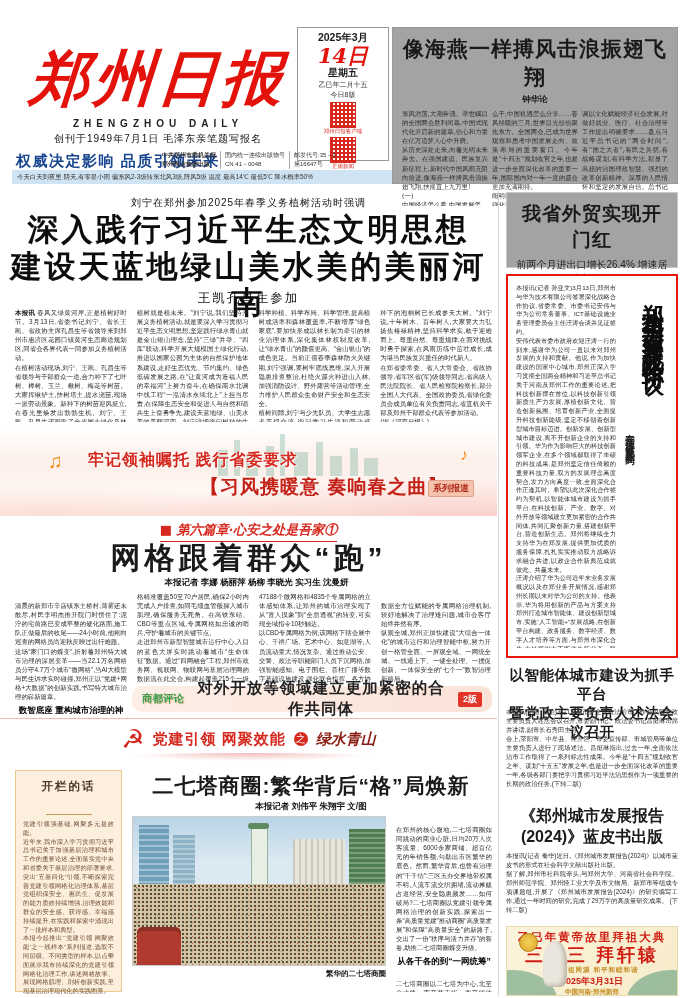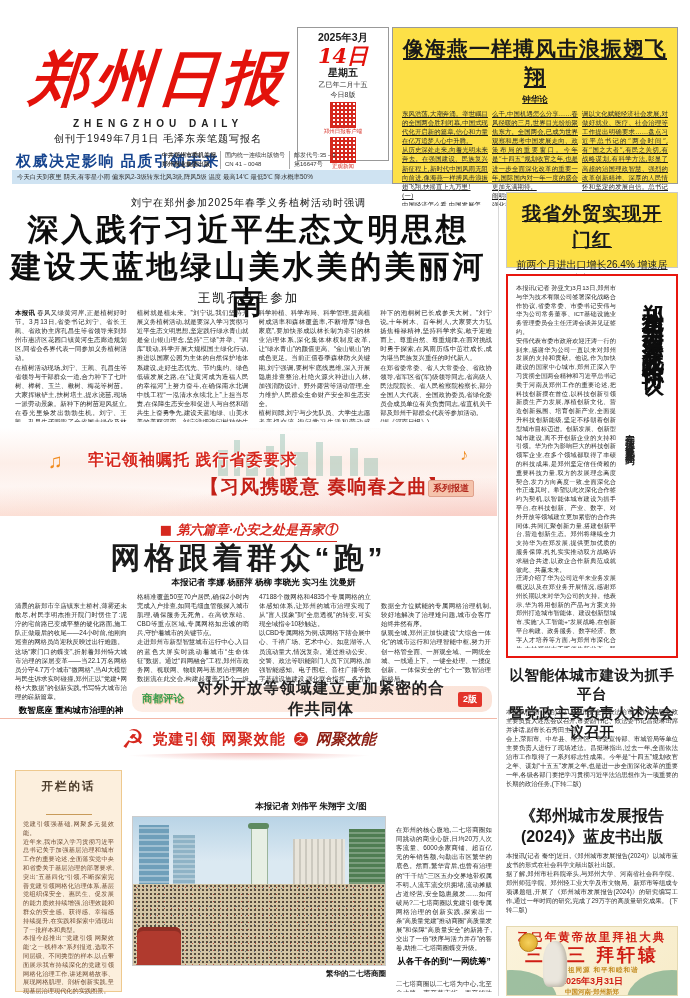--- a/index.html
+++ b/index.html
@@ -21,21 +21,21 @@
   .datebox{border:1px solid #999;background:#fff;text-align:center;padding:3px 2px;}
   .datebox .m{font-size:10.5px;font-weight:900;}
   .datebox .d{font-size:21px;font-weight:900;color:#e3120b;font-style:italic;font-family:"DejaVu Serif",serif;line-height:1;}
   .datebox .w{font-size:10px;font-weight:bold;}
   .datebox .s{font-size:7px;color:#333;}
   .qr{width:24px;height:24px;margin:2px auto 0;border:1px solid #d5281e;
       background:repeating-linear-gradient(0deg,#d5281e 0 2px,transparent 2px 4px),
                  repeating-linear-gradient(90deg,#d5281e 0 2px,#fff 2px 4px);}
   .qrlab{font-size:5.5px;color:#d5281e;}
   
-  .boxed{border:1px solid #999;background:#fde047;text-decoration:underline;}
+  .boxed{border:1px solid #999;background:#a3a3a3;}
   .haiyan-title{font-size:21px;font-weight:900;letter-spacing:1px;}
   .haiyan-by{font-size:8.5px;font-weight:bold;margin:3px 0 4px;}
   .cols3{display:flex;gap:4px;}
   .cols3>div{flex:1;}
   
   .kicker{font-size:10px;color:#111;letter-spacing:1px;}
   .mh{font-size:31px;font-weight:900;letter-spacing:3px;line-height:1.17;color:#0d0d0d;}
   .sub{font-size:12.5px;color:#111;letter-spacing:2px;}
   
   .wave{background:
@@ -194,21 +194,21 @@
     <span class="abs note" style="left:460px;top:18px;font-size:16px;">♪</span>
     <div class="abs sb1" style="left:88px;top:22px;">牢记领袖嘱托 践行省委要求</div>
     <div class="abs sb2" style="left:200px;top:46px;">【习风携暖意 奏响春之曲】</div>
     <span class="abs sbtag" style="left:428px;top:52px;">系列报道</span>
   </div>
 
   <div class="abs ctr" style="left:0;top:520px;width:497px;">
     <span class="sec6">■ 第六篇章·心安之处是吾家①</span>
   </div>
   <div class="abs ctr gridh" style="left:0;top:538px;width:497px;">网格跟着群众“跑”</div>
-  <div class="abs ctr byline" style="left:15px;top:577px;width:497px;">本报记者 李娜 杨丽萍 杨柳 李晓光 实习生 沈曼妍</div>
+  <div class="abs ctr byline" style="left:8px;top:577px;width:497px;">本报记者 李娜 杨丽萍 杨柳 李晓光 实习生 沈曼妍</div>
 
   <div class="abs news" style="left:15px;top:592px;width:112px;height:122px;">
     <span>清晨的新郑市辛店镇东土桥村,薄雾还未散尽,村民李明杰推开院门时愣住了:泥泞的宅前路已变成平整的硬化路面,施工队正做最后的收尾——24小时前,他刚向巡查的网格员尚迎秋反映过出行难题。
 这场“家门口的蝶变”,折射着郑州特大城市治理的深层变革——当22.1万名网格员分守4.7万个城市“微网格”,当AI大模型与民生诉求实时碰撞,郑州正以“党建+网格+大数据”的创新实践,书写特大城市治理的崭新篇章。</span>
     <div class="subhead">数智底座 重构城市治理的神经脉络</div>
     
   </div>
   <div class="abs news" style="left:137px;top:592px;width:112px;height:90px;">格精准覆盖50至70户居民,确保2小时内完成入户排查,如同毛细血管般探入城市肌理,确保服务无死角。在高铁东站、CBD等重点区域,专属网格如忠诚的哨兵,守护着城市的关键节点。
 走进郑州市新型智慧城市运行中心,入目的蓝色大屏实时跳动着城市“生命体征”数据。通过“四网融合”工程,郑州市政务网、视联网、物联网与基层治理网的数据流在此交会,构建起覆盖215个一级网格、3530个二级网格、19682个三级网格、</div>
   <div class="abs news" style="left:259px;top:592px;width:112px;height:90px;">47188个微网格和4835个专属网格的立体感知体系,让郑州的城市治理实现了从“盲人摸象”到“全息透视”的转变,可实现全域指令10秒触达。
@@ -226,33 +226,34 @@
     <span class="pagetag">2版</span>
   </div>
 
   <div class="abs hr-pink" style="left:0;top:718px;width:497px;"></div>
 
   <div class="abs" style="left:0;top:726px;width:497px;">
     <div class="pbwrap">
       <span class="emblem">☭</span>
       <span class="pb1">党建引领 网聚效能</span>
       <span class="pbzhi">之</span>
-      <span class="pb2">网聚效能</span>
+      <span class="pb2">绿水青山</span>
     </div>
     <div class="pbswoosh" style="width:260px;margin:1px auto 0;"></div>
   </div>
 
   <div class="abs intro" style="left:15px;top:770px;width:107px;height:222px;box-sizing:border-box;">
     <h4>开栏的话</h4>
     <div class="rule"></div>
     <div class="news" style="height:176px;">党建引领强基础,网聚多元提效能。
 近年来,我市深入学习贯彻习近平总书记关于加强基层治理和城市工作的重要论述,全面落实党中央和省委关于基层治理的部署要求,突出“五基四化”引领,不断探索完善党建引领网格化治理体系,基层党组织保安全、惠民生、促发展的能力质效持续增强,治理效能和群众的安全感、获得感、幸福感持续提升,在实践和探索中涌现出了一批样本和典型。
 本报今起推出“‘党建引领 网聚效能’之一线样本”系列报道,选取不同层级、不同类型的样本,以点带面展示我市持续深化的党建引领网格化治理工作,讲述网格故事、展现网格肌理、剖析创新实践,呈现基层治理现代化的实践图景。</div>
   </div>
 
+  <div class="abs ctr erqih" style="left:130px;top:772px;width:362px;">二七塔商圈:繁华背后“格”局焕新</div>
   <div class="abs ctr byline" style="left:130px;top:801px;width:362px;">本报记者 刘伟平 朱翔宇 文/图</div>
 
   <div class="abs photo" style="left:132px;top:816px;width:254px;height:150px;box-sizing:border-box;">
     <div class="bld" style="left:6px;top:8px;width:30px;height:70px;background:#6f9fba repeating-linear-gradient(0deg,rgba(255,255,255,.35) 0 2px,transparent 2px 6px);"></div>
     <div class="bld" style="left:40px;top:18px;width:22px;height:60px;background:#8fb3c6 repeating-linear-gradient(0deg,rgba(255,255,255,.3) 0 2px,transparent 2px 5px);"></div>
     <div class="bld" style="left:118px;top:10px;width:15px;height:66px;background:#e7efe4;border:1px solid #9bb49b;"></div>
     <div class="bld" style="left:115px;top:6px;width:21px;height:6px;background:#5e8a60;border-radius:3px;"></div>
     <div class="bld" style="left:160px;top:22px;width:52px;height:56px;background:#e8e4da repeating-linear-gradient(90deg,rgba(120,120,110,.25) 0 2px,transparent 2px 6px);"></div>
     <div class="bld" style="right:0;top:12px;width:36px;height:120px;background:#4f7d52 repeating-linear-gradient(0deg,rgba(255,255,255,.25) 0 2px,transparent 2px 5px);"></div>
     <div class="plaza"></div>

